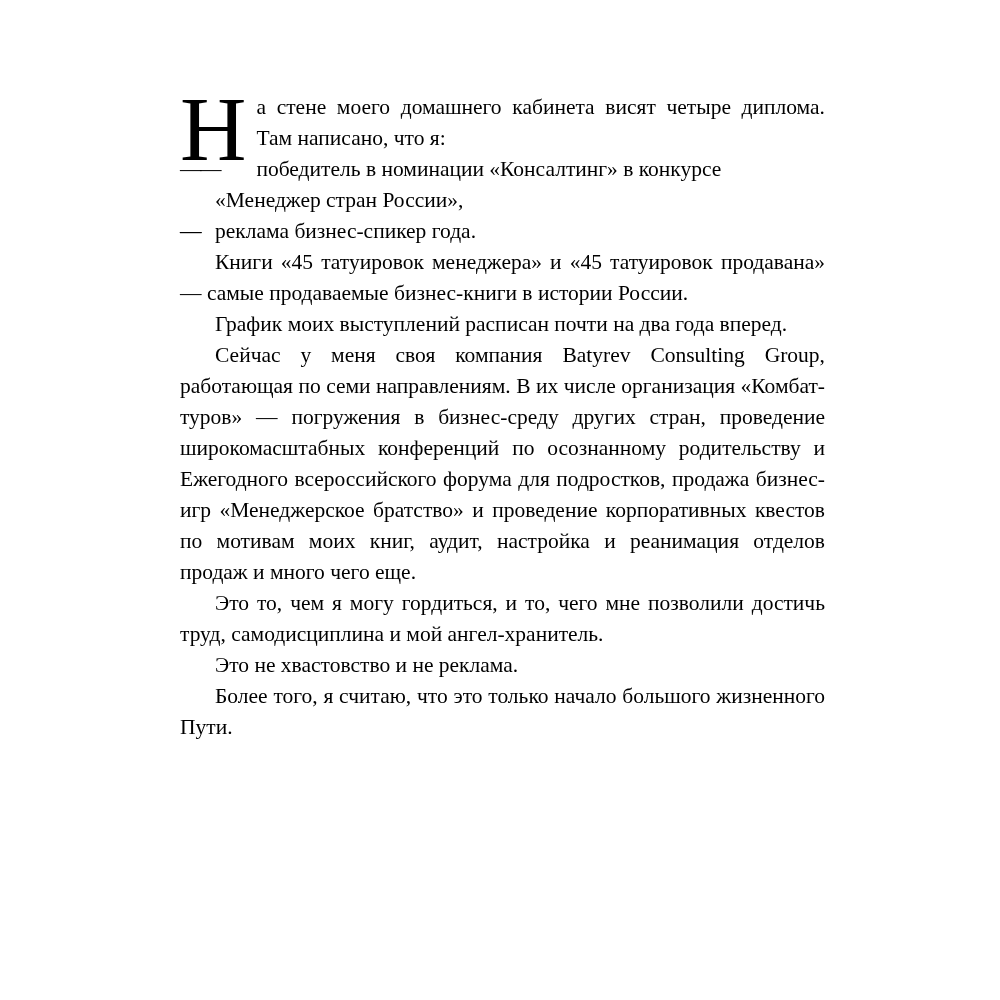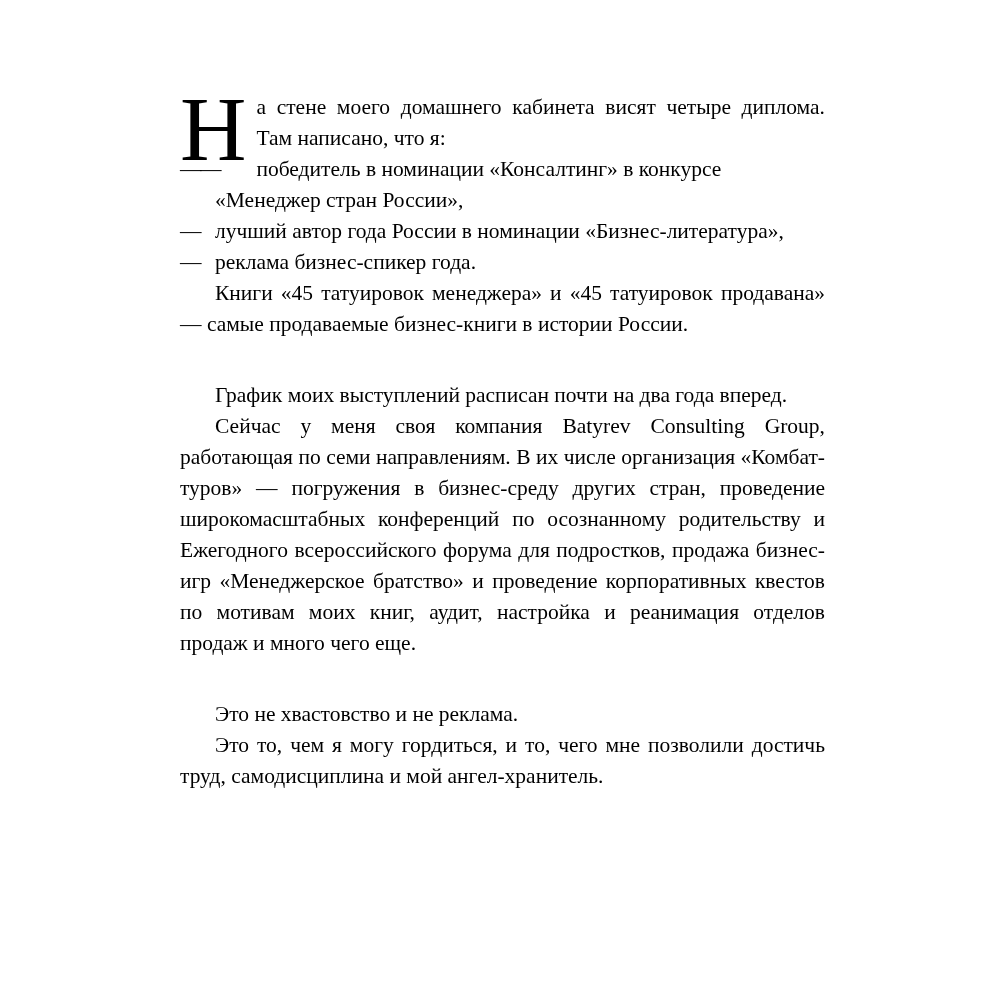--- a/index.html
+++ b/index.html
@@ -83,21 +83,20 @@
 
   
   .para {
     margin: 0;
     text-indent: 35px;
   }
 
   .para.last-line,
   .para.short {
     text-align: left;
-    margin-top: 40px;
   }
 
   .clear { clear: both; }
 </style>
 </head>
 <body>
 
 <div class="page">
   <div class="text-column">
 
@@ -108,30 +107,30 @@
     <ul class="award-list">
       <li class="award-item shifted">
         <span class="dash">—</span>
       </li>
       <li class="award-item">
         <span class="dash">—</span>
         <span>победитель в номинации «Консалтинг» в конкурсе «Менеджер стран России»,</span>
       </li>
       <li class="award-item">
         <span class="dash">—</span>
-        <span>лучший автор года России в номинации «Бизнес-литература»,</span>
       </li>
       <li class="award-item">
         <span class="dash">—</span>
         <span>реклама бизнес-спикер года.</span>
       </li>
     </ul>
 
     <div class="clear"></div>
 
     <p class="para">Книги «45 татуировок менеджера» и «45 татуировок продавана» — самые продаваемые бизнес-книги в истории России.</p>
     <p class="para short">График моих выступлений расписан почти на два года вперед.</p>
     <p class="para">Сейчас у меня своя компания Batyrev Consulting Group, работающая по семи направлениям. В их числе организация «Комбат-туров» — погружения в бизнес-среду других стран, проведение широкомасштабных конференций по осознанному родительству и Ежегодного всероссийского форума для подростков, продажа бизнес-игр «Менеджерское братство» и проведение корпоративных квестов по мотивам моих книг, аудит, настройка и реанимация отделов продаж и много чего еще.</p>
+    <p class="para">Это то, чем я могу гордиться, и то, чего мне позволили достичь труд, самодисциплина и мой ангел-хранитель.</p>
     <p class="para short">Это не хвастовство и не реклама.</p>
-    <p class="para">Это то, чем я могу гордиться, и то, чего мне позволили достичь труд, самодисциплина и мой ангел-хранитель.</p>
+    <p class="para">Более того, я считаю, что это только начало большого жизненного Пути.</p>
 
   </div>
 </div>
 
 </body></html>

